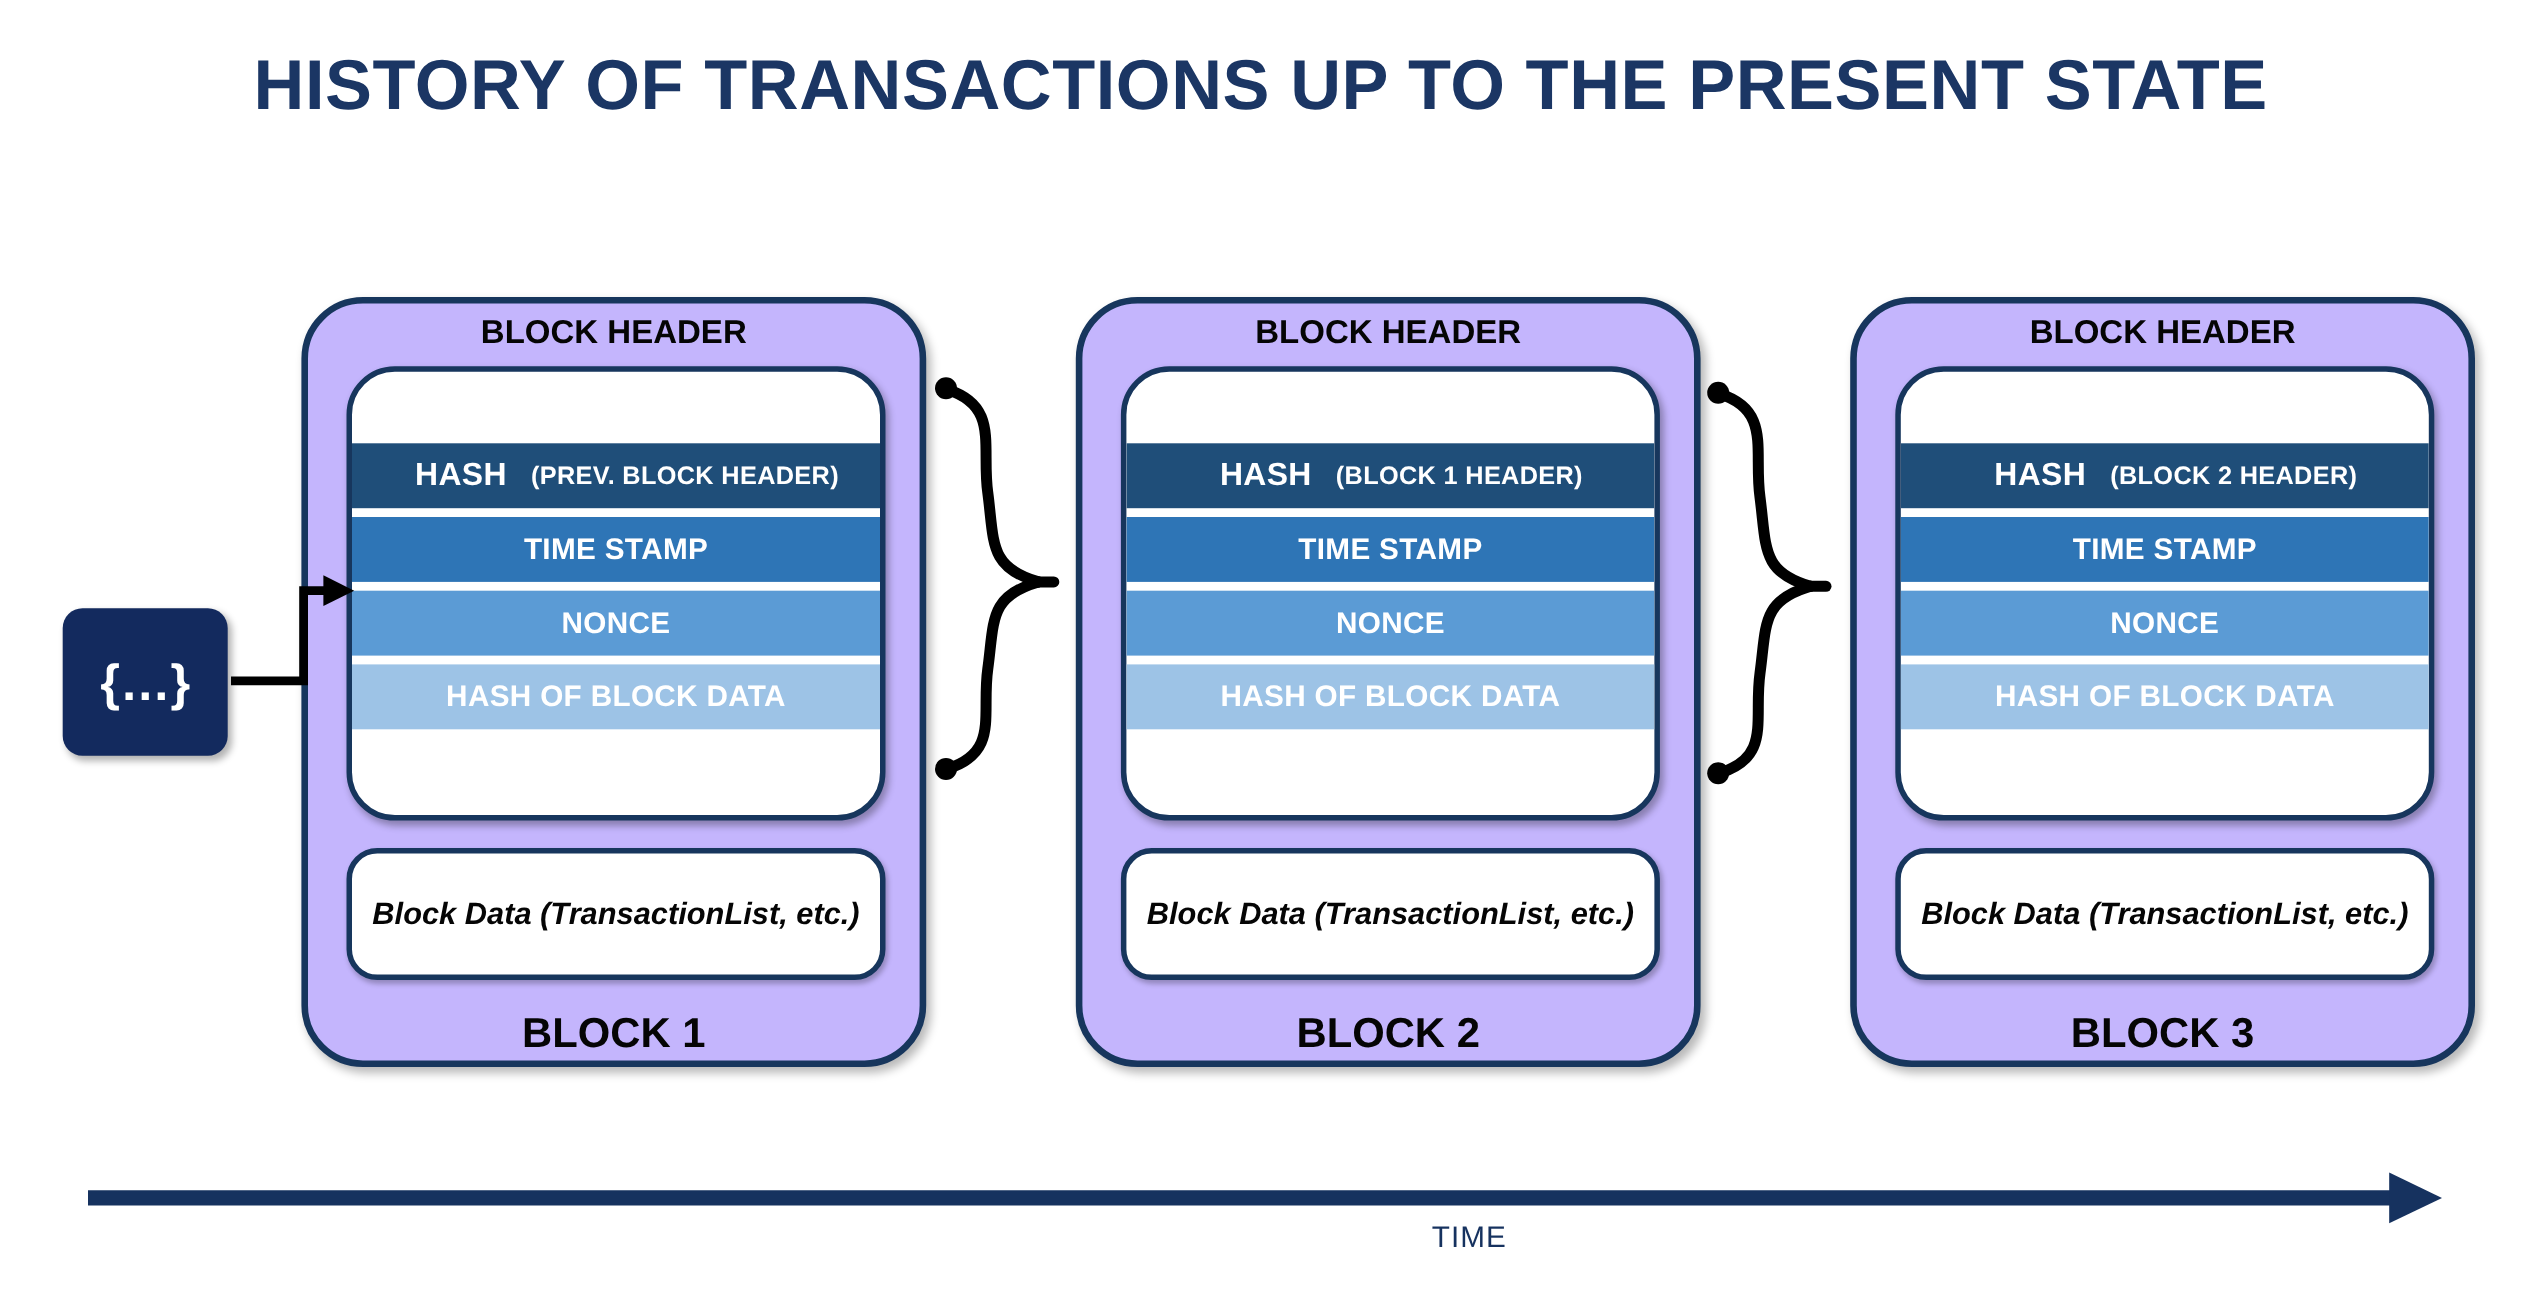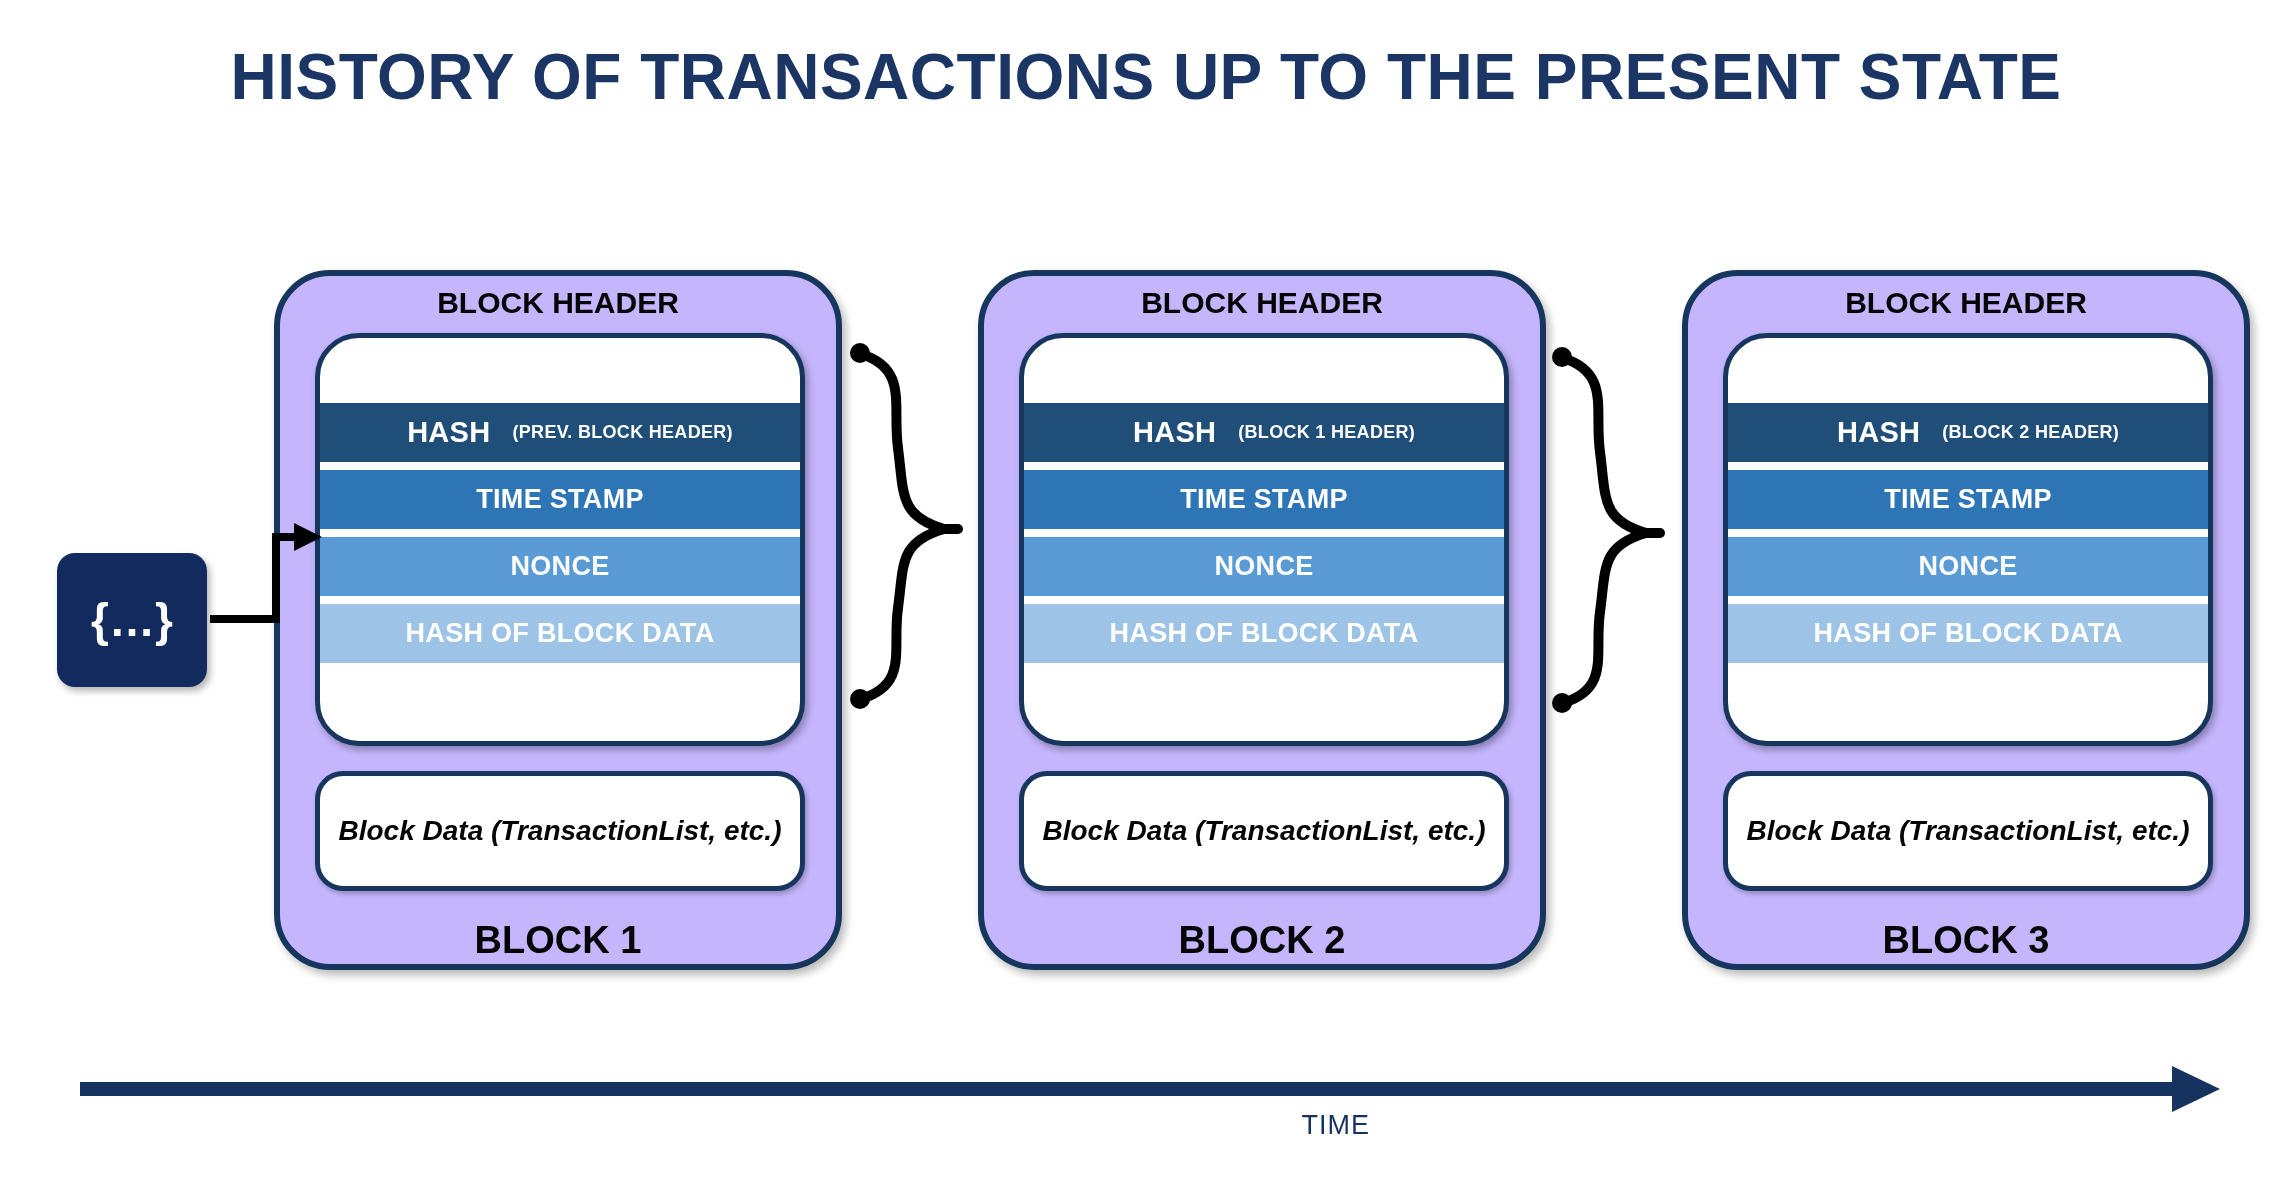--- a/index.html
+++ b/index.html
@@ -66,21 +66,21 @@
     font-weight: 700;
     font-size: 27px;
     letter-spacing: 0.3px;
     white-space: nowrap;
   }
   .bar-hash  { background: #1F4E79; padding-left: 20px; }
   .bar-ts    { background: #2E75B6; }
   .bar-nonce { background: #5B9BD5; }
   .bar-hbd   { background: #9DC3E6; }
   .hash-main { font-size: 29px; }
-  .hash-sub  { font-size: 18px; margin-left: 22px; }
+  .hash-sub  { font-size: 23px; margin-left: 22px; }
   .datab {
     position: absolute;
     left: 35px; top: 495px;
     width: 490px; height: 120px;
     box-sizing: border-box;
     border: 5px solid #17365D;
     border-radius: 28px;
     background: #ffffff;
     display: flex;
     flex-direction: row;

